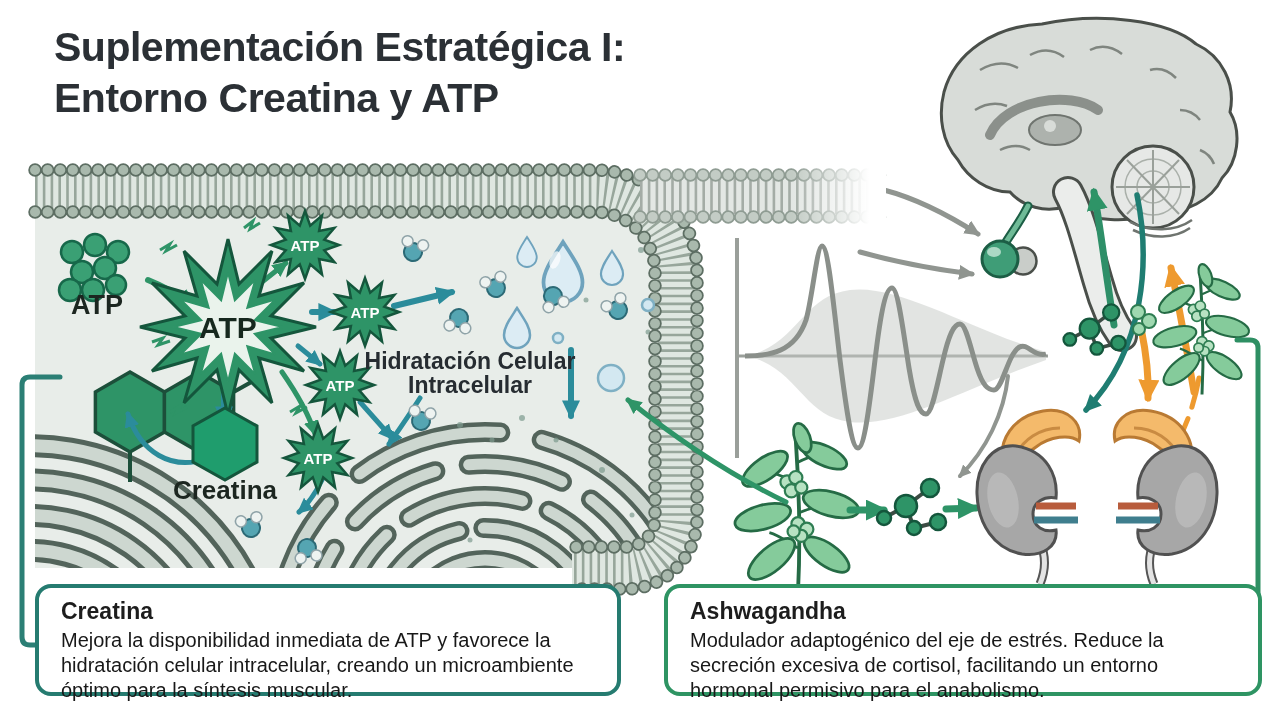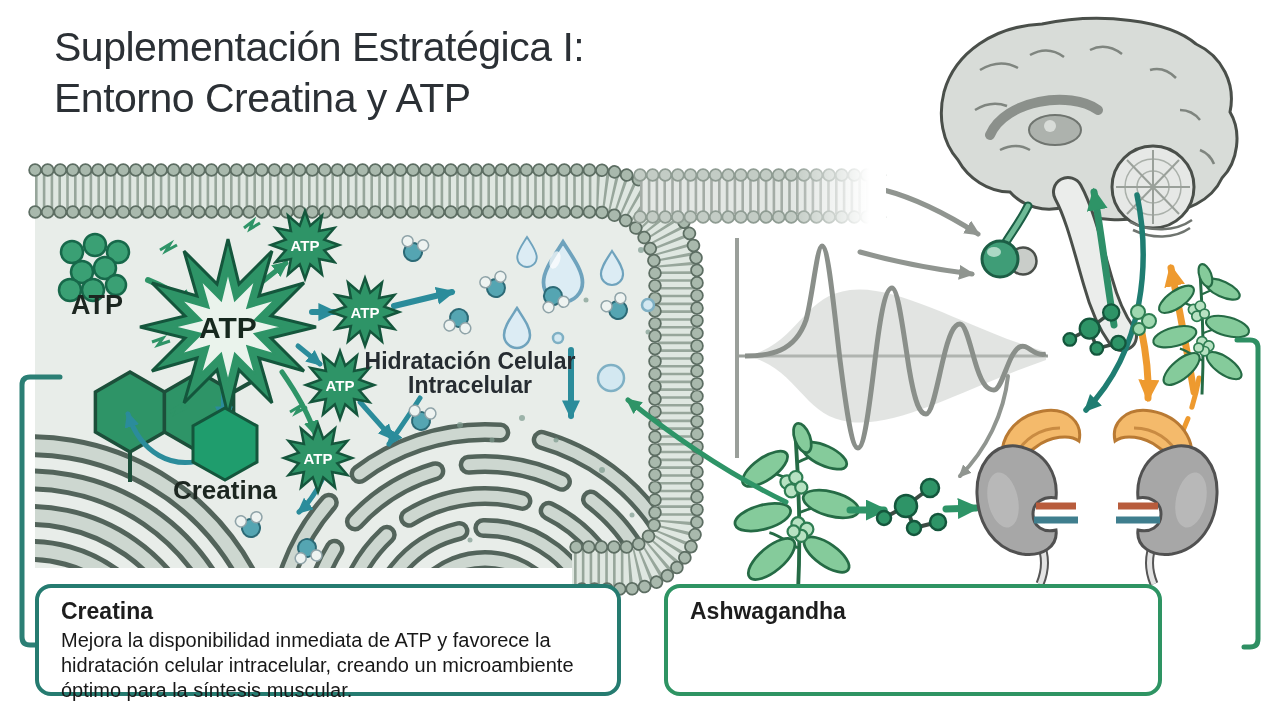--- a/index.html
+++ b/index.html
@@ -1,26 +1,26 @@
 <!DOCTYPE html>
 <html><head>
 <meta charset="utf-8">
 <style>
   html,body{margin:0;padding:0;background:#ffffff;}
   #stage{position:relative;width:1272px;height:701px;overflow:hidden;background:#fff;
          font-family:"Liberation Sans",sans-serif;}
   #scene{position:absolute;left:0;top:0;}
   .fade{position:absolute;left:792px;top:162px;width:94px;height:62px;
         background:linear-gradient(to right, rgba(255,255,255,0), #ffffff 82%);}
-  .title{position:absolute;left:54px;top:22px;font-size:41px;font-weight:normal;
+  .title{position:absolute;left:54px;top:22px;font-size:41px;font-weight:bold;
          color:#2b3035;line-height:1.25;letter-spacing:-0.5px;}
   .card{position:absolute;top:584px;height:112px;background:#fff;border-radius:16px;
         padding:8px 22px;box-sizing:border-box;}
   .card.creatine{left:35px;width:586px;border:4px solid #257b70;}
-  .card.ashwa{left:664px;width:498px;border:4px solid #2e9463;}
+  .card.ashwa{left:664px;width:598px;border:4px solid #2e9463;}
   .card h3{margin:2px 0 3px 0;font-size:23px;color:#1d1d1d;}
   .card p{margin:0;font-size:20px;line-height:1.24;color:#181818;}
 </style>
 </head>
 <body>
 
 <div id="stage">
 
 <svg id="scene" width="1272" height="701" viewBox="0 0 1272 701">
   <defs>
@@ -359,15 +359,16 @@
   <div>Entorno Creatina y ATP</div>
 </div>
 
 <div class="card creatine">
   <h3>Creatina</h3>
   <p>Mejora la disponibilidad inmediata de ATP y favorece la hidratación celular intracelular, creando un microambiente óptimo para la síntesis muscular.</p>
 </div>
 
 <div class="card ashwa">
   <h3>Ashwagandha</h3>
+  <p>Modulador adaptogénico del eje de estrés. Reduce la secreción excesiva de cortisol, facilitando un entorno hormonal permisivo para el anabolismo.</p>
 </div>
 
 </div>
 
 </body></html>

